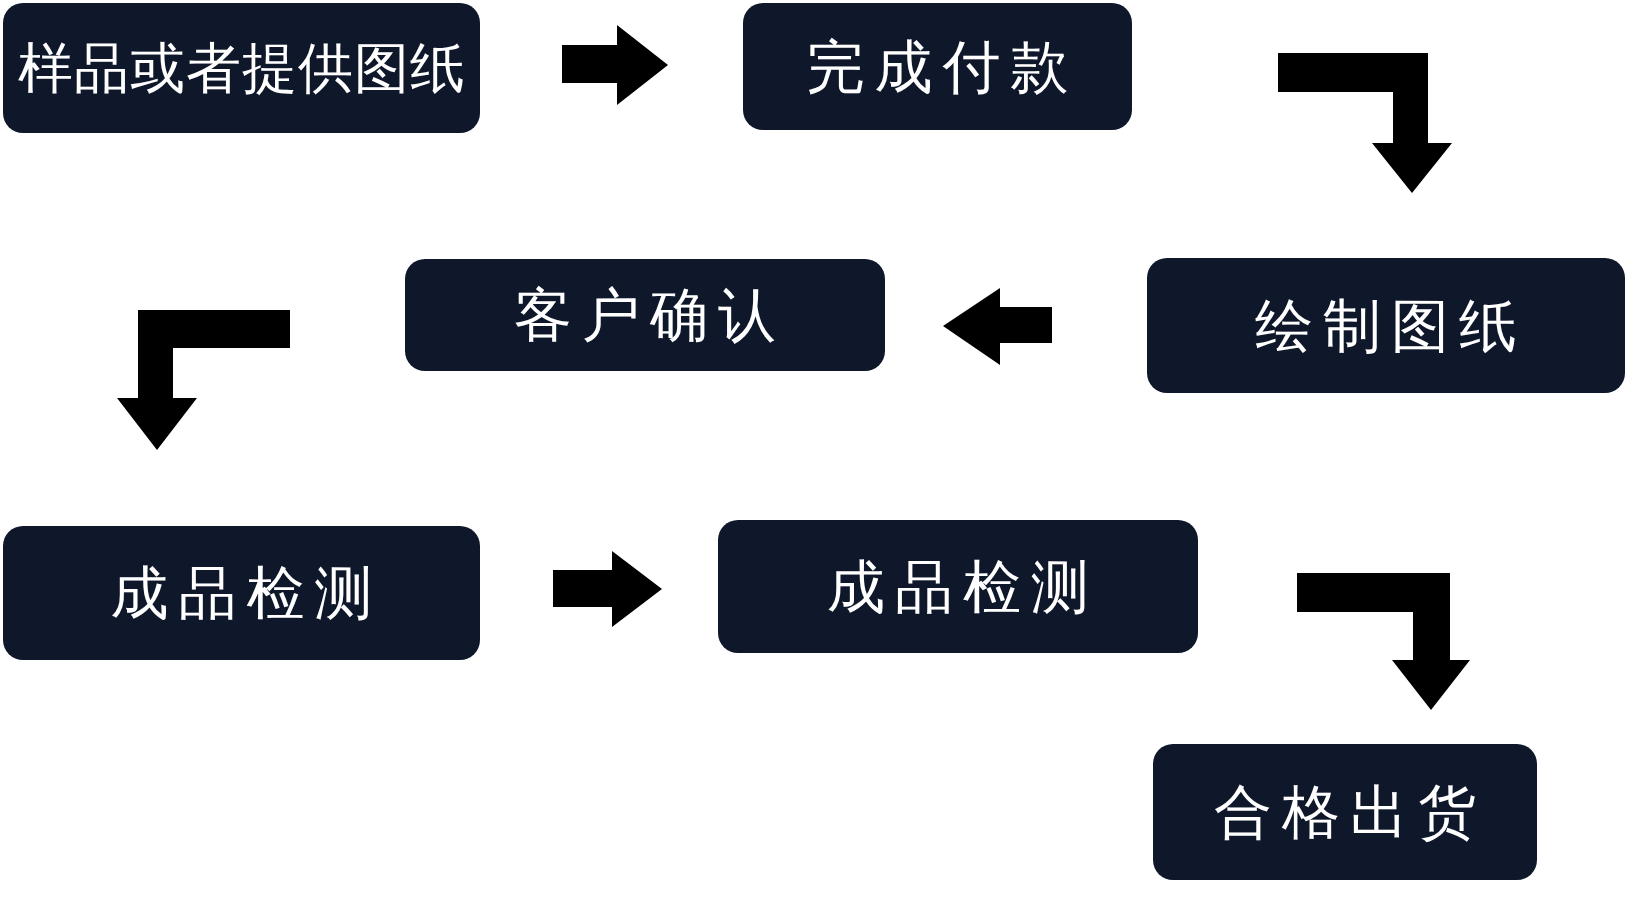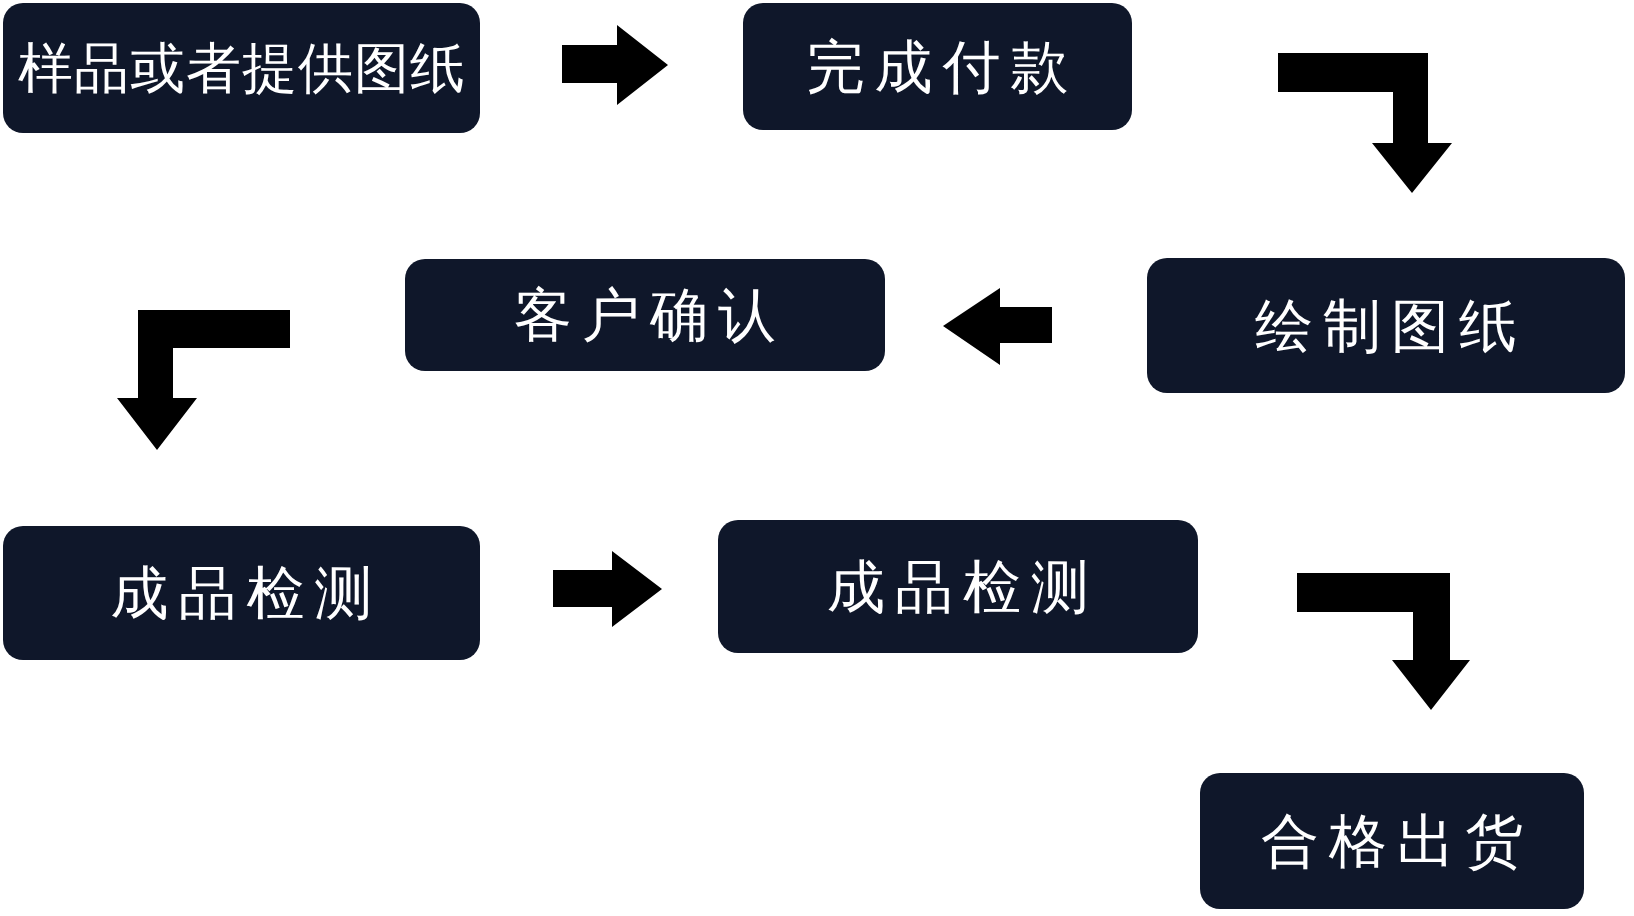--- a/index.html
+++ b/index.html
@@ -41,21 +41,21 @@
     white-space: nowrap;
   }
   .node span { display: inline-block; text-indent: 10px; }
   .node-1 { left: 3px;    top: 3px;   width: 477px; height: 130px; font-size: 55px; letter-spacing: 1px; }
   .node-1 span { text-indent: 1px; }
   .node-2 { left: 743px;  top: 3px;   width: 389px; height: 127px; }
   .node-3 { left: 405px;  top: 259px; width: 480px; height: 112px; }
   .node-4 { left: 1107px; top: 258px; width: 478px; height: 135px; margin-left: 40px; }
   .node-5 { left: 3px;    top: 526px; width: 477px; height: 134px; }
   .node-6 { left: 718px;  top: 520px; width: 480px; height: 133px; }
-  .node-7 { left: 1153px; top: 773px; width: 384px; height: 136px; margin-left: 47px; }
+  .node-7 { left: 1153px; top: 744px; width: 384px; height: 136px; }
 </style>
 </head>
 <body>
 
 <div class="canvas">
 
   <svg class="arrows" viewBox="0 0 1634 916" xmlns="http://www.w3.org/2000/svg">
 
     <polygon points="562,45 617,45 617,25 668,65 617,105 617,83 562,83"></polygon>
 

